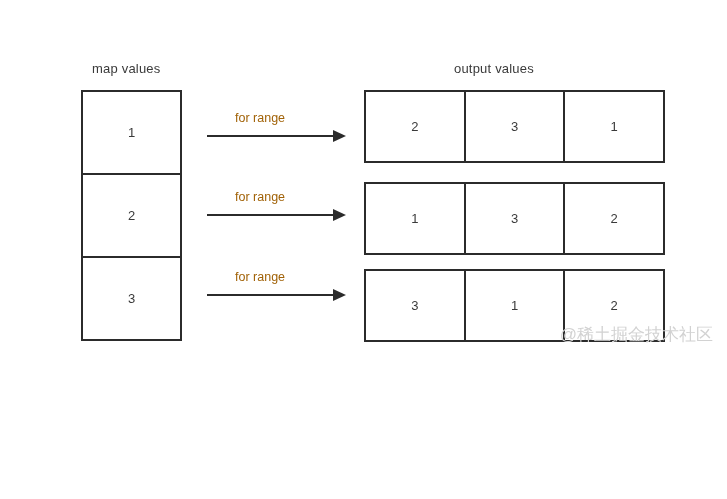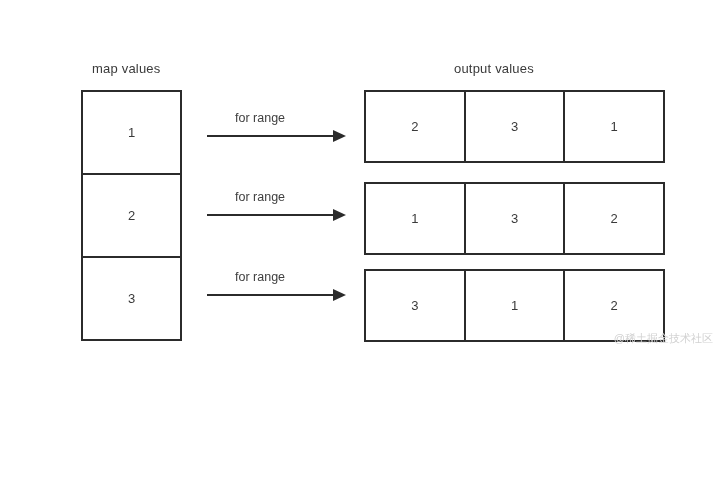--- a/index.html
+++ b/index.html
@@ -64,21 +64,21 @@
   }
   #arrow-group-0 { top: 111px; }
   #arrow-group-1 { top: 190px; }
   #arrow-group-2 { top: 270px; }
 
   .arrow-label {
     position: absolute;
     left: 28px;
     top: 0px;
     font-size: 12.5px;
-    color: #404040;
+    color: #a16207;
     white-space: nowrap;
   }
   .arrow-shaft {
     position: absolute;
     left: 0;
     top: 24px;
     width: 129px;
     height: 2px;
     background: #2b2b2b;
   }
@@ -131,21 +131,21 @@
     font-weight: bold;
     color: #1c1c1c;
     letter-spacing: 0.5px;
   }
 
   
   #watermark {
     position: absolute;
     right: 14px;
     bottom: 12px;
-    font-size: 11px;
+    font-size: 17px;
     color: #d2d2d2;
     white-space: nowrap;
   }
 </style>
 </head>
 <body>
 
 <div id="canvas">
 
   <div class="col-heading" id="map-heading">map values</div>

